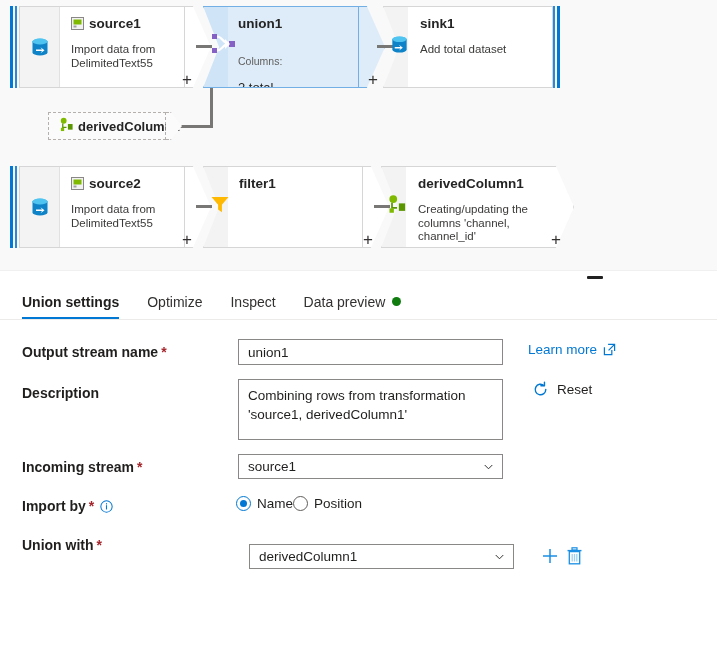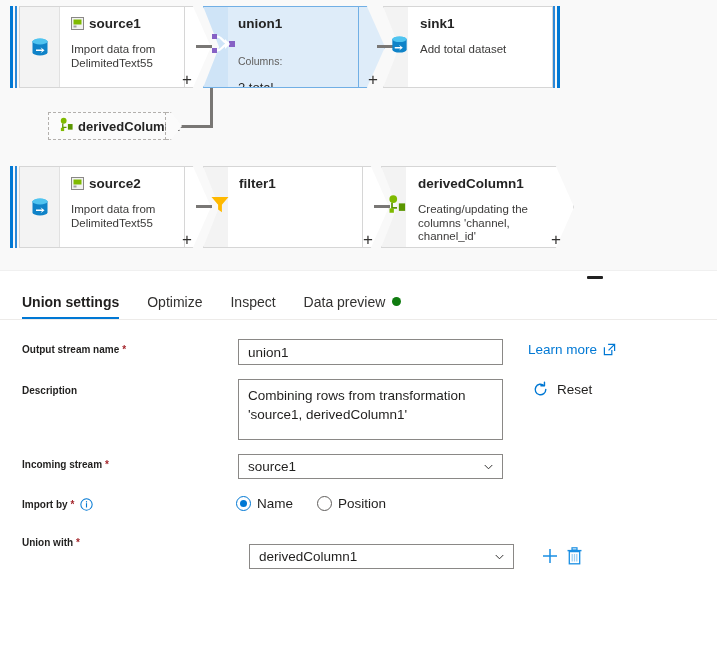--- a/index.html
+++ b/index.html
@@ -110,21 +110,21 @@
     position:relative; white-space:nowrap;
   }
   .tab:first-child { padding-left:0; }
   .tab.active { font-weight:700; color:#201f1e; }
   .tab.active:after {
     content:""; position:absolute; left:0; right:14px; bottom:0;
     height:2.5px; background:#0078d4;
   }
   .tab .dot { width:9px; height:9px; border-radius:50%; background:#107c10; display:block;}
   .flabel {
-    position:absolute; left:22px; font-size:10px; font-weight:700; color:#201f1e;
+    position:absolute; left:22px; font-size:14px; font-weight:700; color:#201f1e;
     white-space:nowrap; display:flex; align-items:center; gap:3px;
   }
   .req { color:#a4262c; font-weight:700; }
 
   .tbox {
     position:absolute; background:#fff; border:1px solid #8a8886;
     font-size:13.5px; color:#201f1e; font-family:"Liberation Sans", sans-serif;
     padding:4px 9px; outline:none;
   }
   textarea.tbox { resize:none; line-height:19px; padding:6px 9px; }
@@ -132,21 +132,21 @@
   .sel-box {
     position:absolute; background:#fff; border:1px solid #8a8886;
     font-size:13.5px; color:#201f1e; display:flex; align-items:center;
     padding:0 9px; cursor:pointer;
   }
   .sel-box .chev {
     position:absolute; right:9px; top:50%; transform:translateY(-50%);
     width:9px; height:9px;
   }
 
-  .radio-grp { position:absolute; display:flex; align-items:center; gap:24px; }
+  .radio-grp { position:absolute; display:flex; align-items:center; gap:0; }
   .radio { display:flex; align-items:center; gap:6px; cursor:pointer; font-size:13.5px; }
   .rcircle {
     width:15px; height:15px; border-radius:50%;
     border:1px solid #605e5c; background:#fff;
     display:flex; align-items:center; justify-content:center; flex:0 0 15px;
   }
   .radio.on .rcircle { border:1px solid #0078d4; }
   .radio.on .rcircle:after {
     content:""; width:7px; height:7px; border-radius:50%; background:#0078d4;
   }

